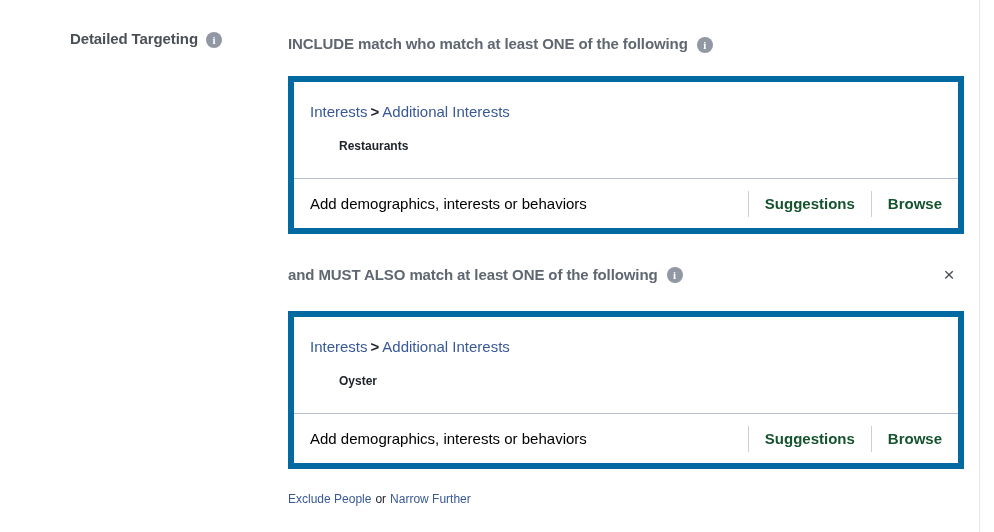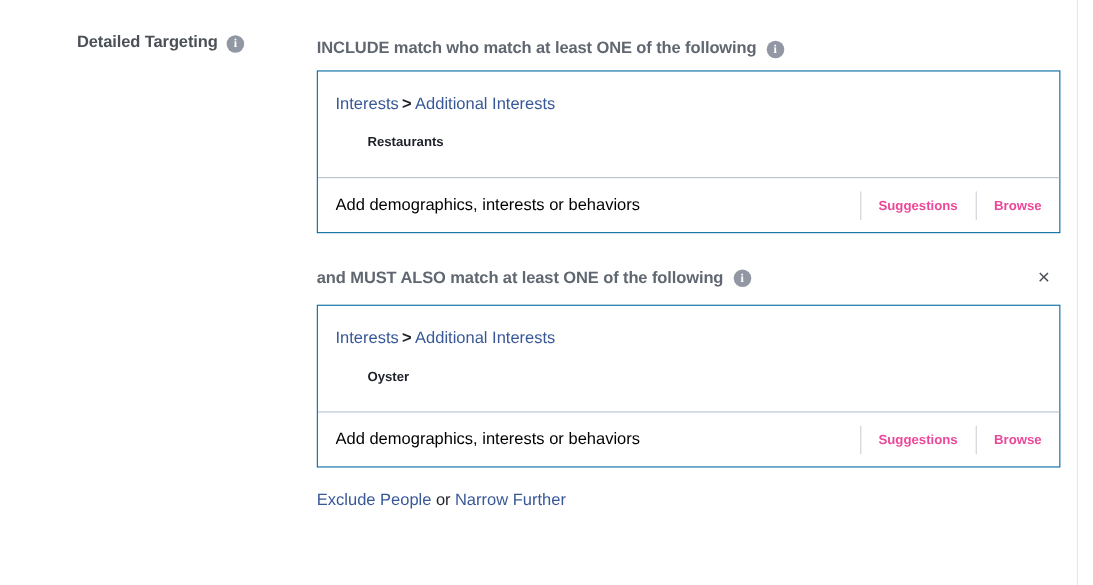--- a/index.html
+++ b/index.html
@@ -107,22 +107,22 @@
     color: #4b4f56;
     font-size: 19px;
     line-height: 1;
     cursor: pointer;
     margin-right: 2px;
     user-select: none;
   }
 
   
   .targeting-box {
-    margin-top: 12px;
-    border: 1px solid #0369a1;
+    margin-top: 24px;
+    border: 6px solid #0369a1;
     background: #ffffff;
     box-sizing: border-box;
   }
   .box-tags {
     padding: 20px 16px 22px 16px;
     min-height: 76px;
     box-sizing: border-box;
   }
   .breadcrumb {
     font-size: 15px;
@@ -161,33 +161,33 @@
     overflow: hidden;
     cursor: text;
   }
   .divider {
     width: 1px;
     height: 26px;
     background: #ccd0d5;
     flex: 0 0 auto;
   }
   .action-link {
-    font-size: 12px;
-    font-weight: bold;
-    color: #ec4899;
+    font-size: 15px;
+    font-weight: bold;
+    color: #14532d;
     white-space: nowrap;
     cursor: pointer;
     padding: 0 16px;
   }
   .action-link.last { padding-right: 2px; }
 
   
   .footer-links {
     margin-top: 20px;
-    font-size: 15px;
+    font-size: 12px;
     color: #1d2129;
     line-height: 20px;
   }
   .footer-links a {
     color: #385898;
     text-decoration: none;
     cursor: pointer;
   }
   .footer-links .conj { padding: 0 4px; color: #1d2129; }
 </style>

